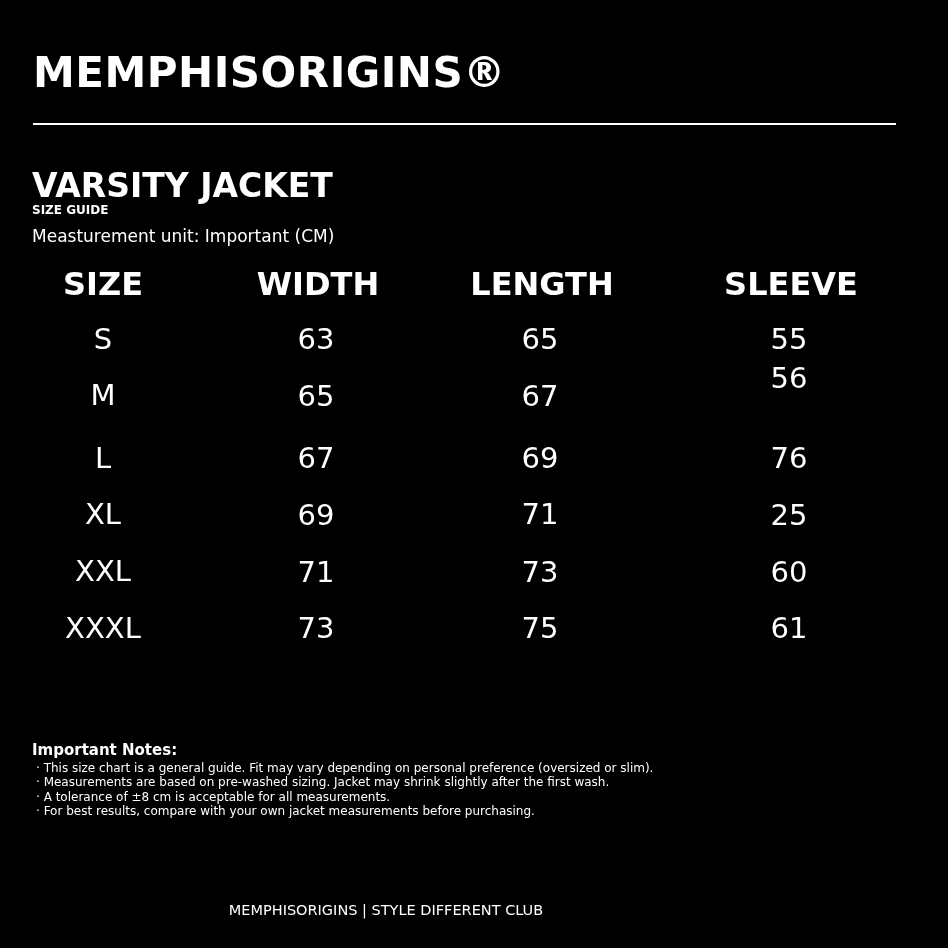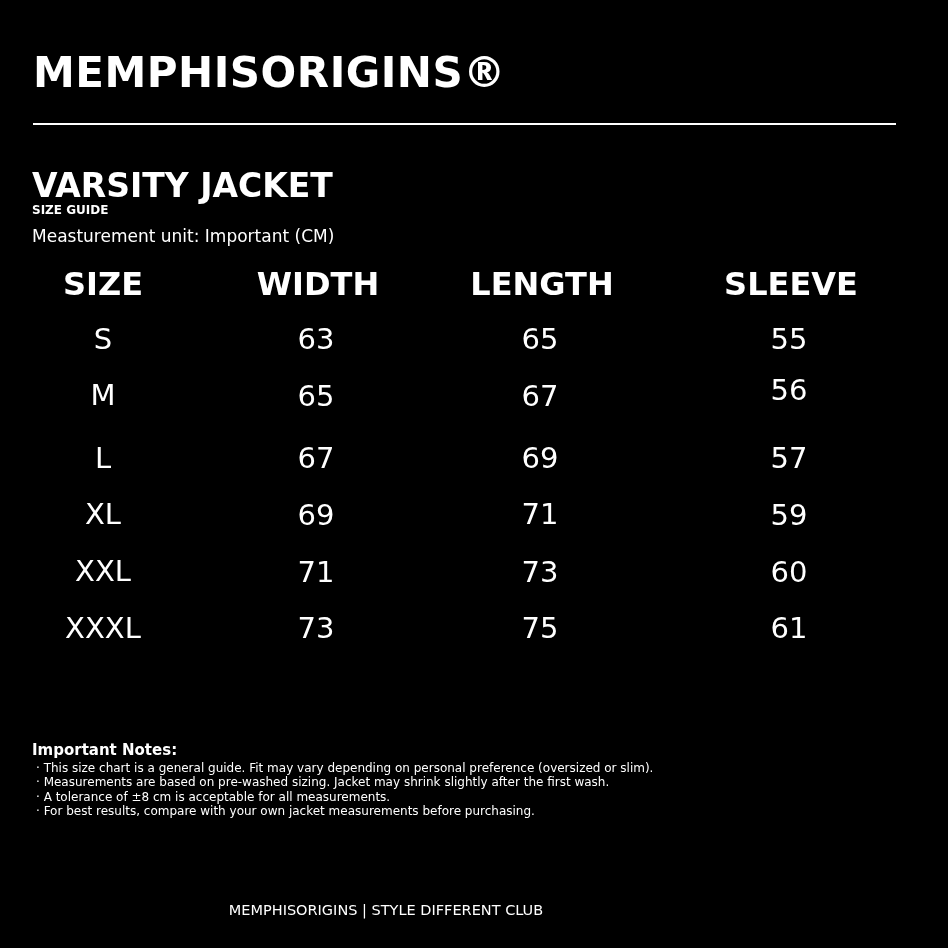--- a/index.html
+++ b/index.html
@@ -34,33 +34,33 @@
   <div>
     <div class="col cell" style="left:-7px;top:322px">S</div>
     <div class="col cell" style="left:206px;top:322px">63</div>
     <div class="col cell" style="left:430px;top:322px">65</div>
     <div class="col cell" style="left:679px;top:322px">55</div>
   </div>
   <div>
     <div class="col cell" style="left:-7px;top:378px">M</div>
     <div class="col cell" style="left:206px;top:379px">65</div>
     <div class="col cell" style="left:430px;top:379px">67</div>
-    <div class="col cell" style="left:679px;top:373px">56</div>
+    <div class="col cell" style="left:679px;top:361px">56</div>
   </div>
   <div>
     <div class="col cell" style="left:-7px;top:441px">L</div>
     <div class="col cell" style="left:206px;top:441px">67</div>
     <div class="col cell" style="left:430px;top:441px">69</div>
-    <div class="col cell" style="left:679px;top:441px">57</div>
+    <div class="col cell" style="left:679px;top:441px">76</div>
   </div>
   <div>
     <div class="col cell" style="left:-7px;top:497px">XL</div>
     <div class="col cell" style="left:206px;top:498px">69</div>
     <div class="col cell" style="left:430px;top:497px">71</div>
-    <div class="col cell" style="left:679px;top:498px">59</div>
+    <div class="col cell" style="left:679px;top:498px">25</div>
   </div>
   <div>
     <div class="col cell" style="left:-7px;top:554px">XXL</div>
     <div class="col cell" style="left:206px;top:555px">71</div>
     <div class="col cell" style="left:430px;top:555px">73</div>
     <div class="col cell" style="left:679px;top:555px">60</div>
   </div>
   <div>
     <div class="col cell" style="left:-7px;top:611px">XXXL</div>
     <div class="col cell" style="left:206px;top:611px">73</div>

